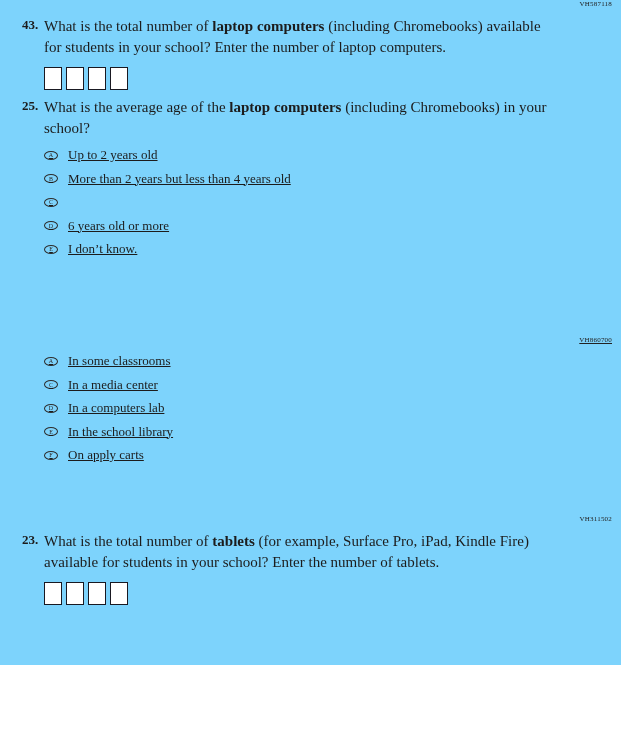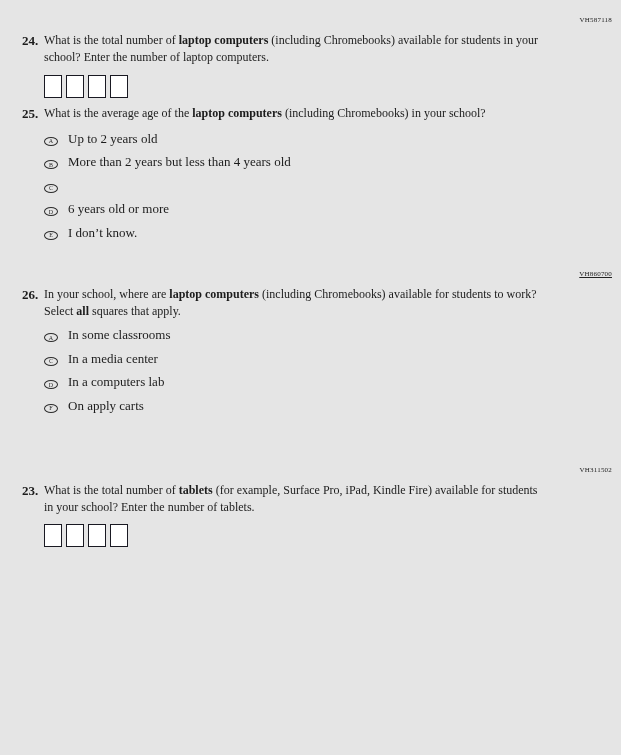--- a/index.html
+++ b/index.html
@@ -1,73 +1,74 @@
 <!DOCTYPE html>
 <html><head>
 <meta charset="utf-8">
 <style>
   html, body { margin: 0; padding: 0; background: #ffffff; }
   .page {
     width: 621px;
-    height: 755px;
-    background: #e5e5e5;
+    height: 665px;
+    background: #7dd3fc;
     box-sizing: border-box;
-    padding-top: 16px;
+    padding-top: 0;
     overflow: hidden;
     font-family: "Liberation Serif", serif;
     color: #1c1c1c;
     position: relative;
   }
   .code {
     text-align: right;
     padding-right: 9px;
     font-size: 7px;
     letter-spacing: 0.2px;
     color: #222222;
     height: 9px;
     line-height: 9px;
   }
   .mt-q25 { margin-top: 50px; }
-  .mt-q26 { margin-top: 30px; text-decoration: underline; }
+  .mt-q26 { margin-top: 80px; text-decoration: underline; }
   .mt-q27 { margin-top: 53px; margin-left: 46px; }
   .q {
     display: flex;
     margin: 7px 0 0 22px;
     width: 560px;
   }
   .qnum {
     font-weight: bold;
     font-size: 13px;
     flex: 0 0 22px;
     line-height: 1.4;
   }
   .qtext {
-    font-size: 12px;
+    font-size: 15px;
     line-height: 1.4;
     width: 505px;
   }
   .qtext b { font-weight: bold; }
   .boxes {
     display: flex;
     gap: 4px;
     margin: 9px 0 0 44px;
   }
   .abox {
     width: 16px;
     height: 21px;
     border: 1.7px solid #191922;
     background: #ffffff;
     box-sizing: content-box;
   }
   .opts { margin: 9px 0 0 44px; }
   .opt {
     display: flex;
-    align-items: flex-end;
+    align-items: center;
     height: 14px;
     margin-bottom: 9.5px;
+    text-decoration: underline;
   }
   .oval {
     width: 14px;
     height: 9px;
     border: 1.1px solid #2c2c2c;
     border-radius: 50%;
     display: flex;
     align-items: center;
     justify-content: center;
     font-size: 6px;
@@ -79,21 +80,21 @@
   }
   .opt-label { font-size: 13px; line-height: 14px; }
 </style>
 </head>
 <body>
 
 <div class="page">
 
   <div class="code">VH587118</div>
   <div class="q">
-    <div class="qnum">24.</div>
+    <div class="qnum">43.</div>
     <div class="qtext"><span>What is the total number of </span><b>laptop computers</b><span> (including Chromebooks) available for students in your school? Enter the number of laptop computers.</span></div>
   </div>
   <div class="boxes">
     <div class="abox"></div>
     <div class="abox"></div>
     <div class="abox"></div>
     <div class="abox"></div>
   </div>
 
   <div class="q">
@@ -126,42 +127,44 @@
     </div>
     <div class="opt">
       <span class="oval">
           <span>E</span>
         </span>
       <span class="opt-label">I don’t know.</span>
     </div>
   </div>
 
   <div class="code mt-q26">VH860700</div>
-  <div class="q">
-    <div class="qnum">26.</div>
-    <div class="qtext"><span>In your school, where are </span><b>laptop computers</b><span> (including Chromebooks) available for students to work? Select </span><b>all</b><span> squares that apply.</span></div>
-  </div>
   <div class="opts">
     <div class="opt">
       <span class="oval">
           <span>A</span>
         </span>
       <span class="opt-label">In some classrooms</span>
     </div>
     <div class="opt">
       <span class="oval">
           <span>C</span>
         </span>
       <span class="opt-label">In a media center</span>
     </div>
     <div class="opt">
       <span class="oval">
           <span>D</span>
         </span>
       <span class="opt-label">In a computers lab</span>
+    </div>
+    <div class="opt">
+      <span class="oval">
+          <span>E</span>
+        </span>
+      <span class="opt-label">In the school library</span>
     </div>
     <div class="opt">
       <span class="oval">
           <span>F</span>
         </span>
       <span class="opt-label">On apply carts</span>
     </div>
   </div>
 
   <div class="code mt-q27">VH311502</div>

